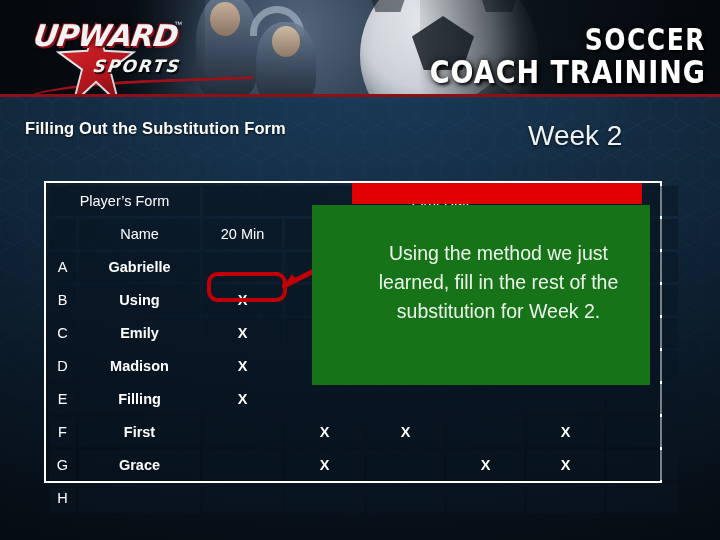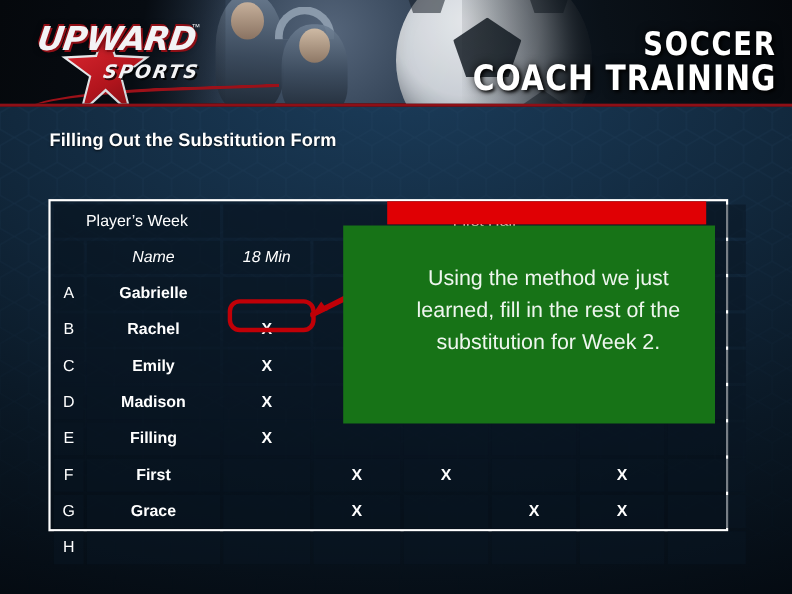--- a/index.html
+++ b/index.html
@@ -129,21 +129,20 @@
     transform: scaleY(1.18);
   }
   #bannerTitle .l2 { font-size: 27px; letter-spacing: 1px; }
 
   
   #slideTitle {
     position: absolute; left: 25px; top: 119px;
     font-size: 16.5px; font-weight: 700; color: #ffffff;
     letter-spacing: .1px;
     text-shadow: 0 1px 2px rgba(0,0,0,.8);
-    margin-left: 20px;
   }
   #weekTitle {
     position: absolute; left: 528px; top: 120px;
     font-size: 28px; color: #eef2f5; font-weight: 400;
     text-shadow: 0 1px 3px rgba(0,0,0,.8);
   }
 
   
   #tableWrap {
     position: absolute; left: 44px; top: 181px;
@@ -166,21 +165,21 @@
     padding: 0;
     height: 30px;
     overflow: hidden;
     white-space: nowrap;
   }
   td.letter { font-size: 11px; color: #e8edf2; background: rgba(8,18,28,.6); }
   td.pname  { text-align: left; padding-left: 7px; font-size: 15px; font-weight: bold; }
   td.hdr    { font-size: 15px; }
   td.mark   { font-weight: 700; font-size: 15px; }
   td.empty  { }
-  tr.r-head td { background: rgba(9,20,31,.6); font-style: italic; }
+  tr.r-head td { background: rgba(9,20,31,.6); }
 
   
   #redBar {
     position: absolute; left: 352px; top: 183px;
     width: 290px; height: 21px;
     background: #e00004;
   }
   #redBox {
     position: absolute; left: 207px; top: 272px;
     width: 80px; height: 30px;
@@ -250,63 +249,64 @@
       <div class="sports">SPORTS</div>
     </div>
 
     <div id="bannerTitle">
       <div class="l1">SOCCER</div>
       <div class="l2">COACH TRAINING</div>
     </div>
   </div>
 
   <div id="slideTitle">Filling Out the Substitution Form</div>
+  <div id="weekTitle">Week 2</div>
 
   <div id="tableWrap">
     <table id="subTable">
       <colgroup>
         <col style="width:27px">
           <col style="width:121px">
           <col style="width:79px">
         <col style="width:79px">
           <col style="width:77px">
           <col style="width:77px">
         <col style="width:77px">
           <col style="width:71px">
       </colgroup>
       <tbody id="tbody">
           <tr class="r-group">
-            <td class="hdr" colspan="2">Player’s Week</td>
+            <td class="hdr" colspan="2">Player’s Form</td>
             <td class="hdr" colspan="6">First Half</td>
           </tr>
           <tr class="r-head">
             <td class="letter"></td>
             <td class="hdr">Name</td>
-            <td class="hdr">18 Min</td>
+            <td class="hdr">20 Min</td>
             <td class="hdr">12</td>
             <td class="hdr"></td>
             <td class="hdr"></td>
             <td class="hdr"></td>
             <td class="hdr">n</td>
             <td class="hdr"></td>
           </tr>
           <tr>
             <td class="letter">A</td>
             <td class="pname">Gabrielle</td>
             <td class="empty"></td>
             <td class="empty"></td>
             <td class="empty"></td>
             <td class="empty"></td>
             <td class="empty"></td>
             <td class="empty"></td>
             <td class="empty"></td>
           </tr>
           <tr>
             <td class="letter">B</td>
-            <td class="pname">Rachel</td>
+            <td class="pname">Using</td>
             <td class="mark">X</td>
             <td class="empty"></td>
             <td class="empty"></td>
             <td class="empty"></td>
             <td class="empty"></td>
             <td class="empty"></td>
             <td class="empty"></td>
           </tr>
           <tr>
             <td class="letter">C</td>

